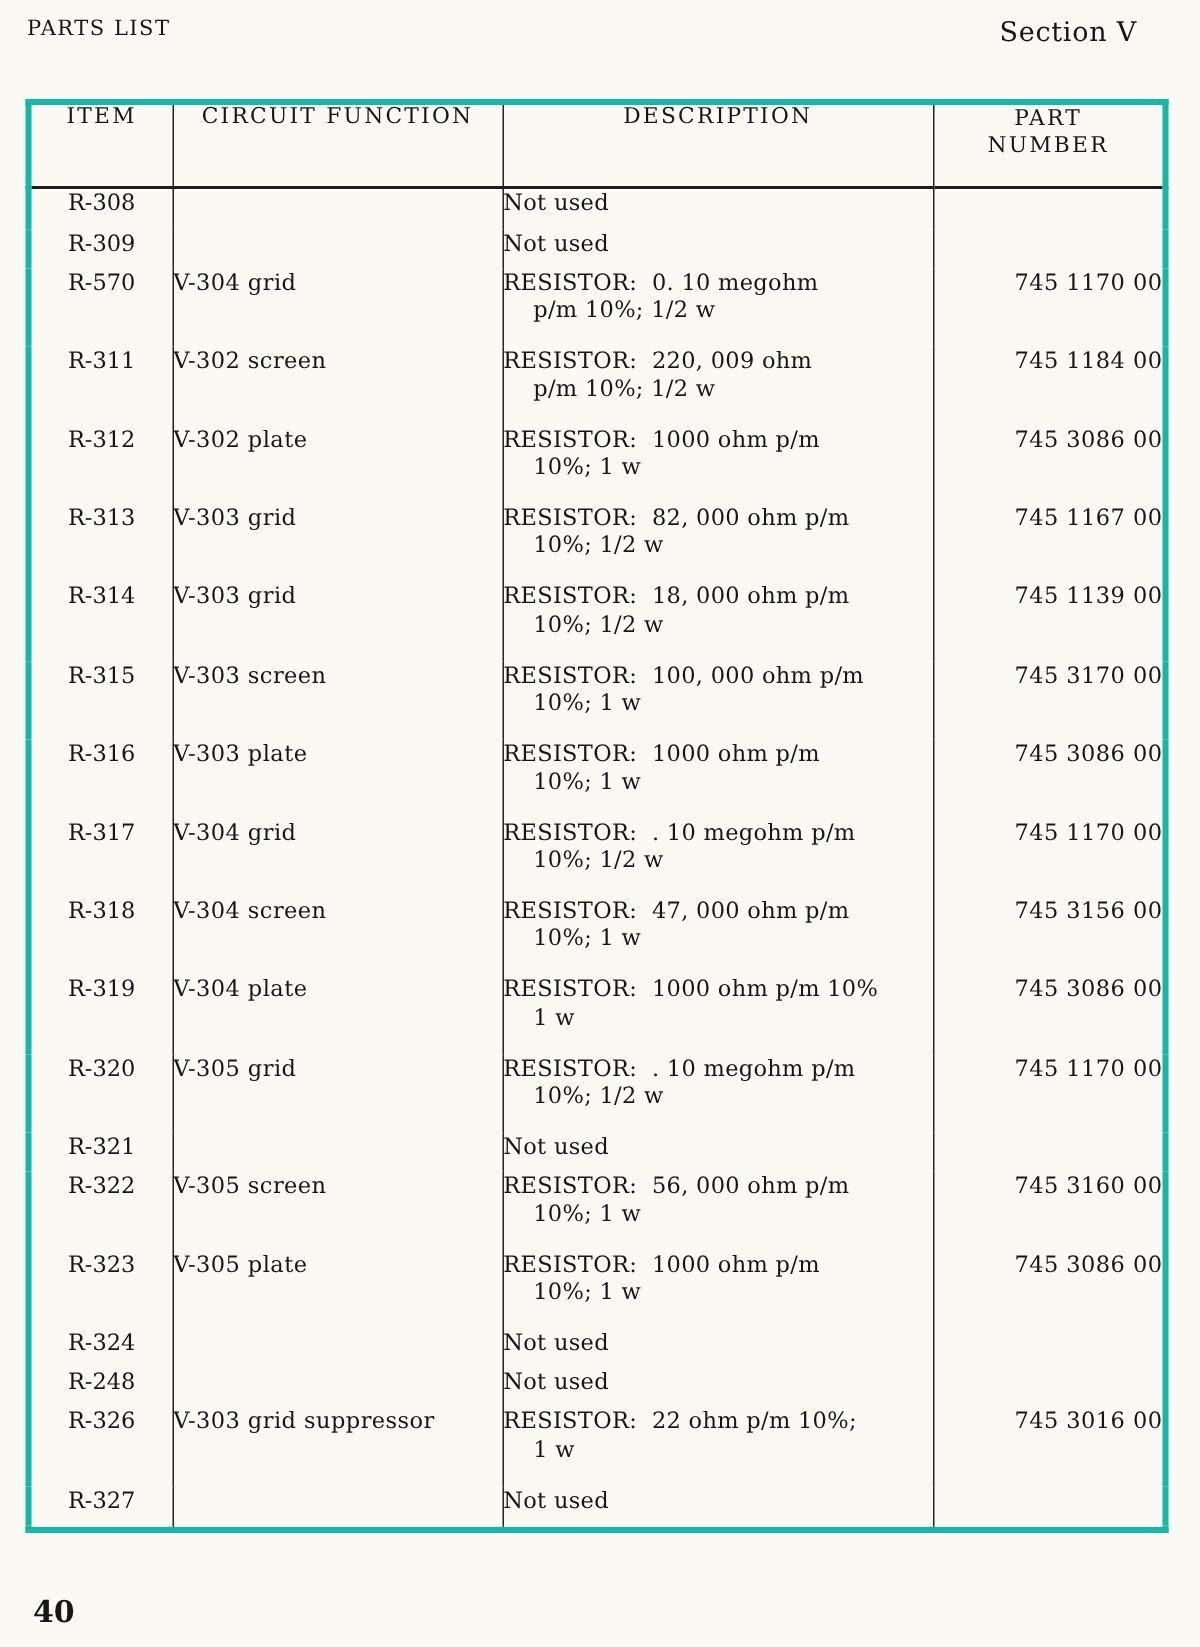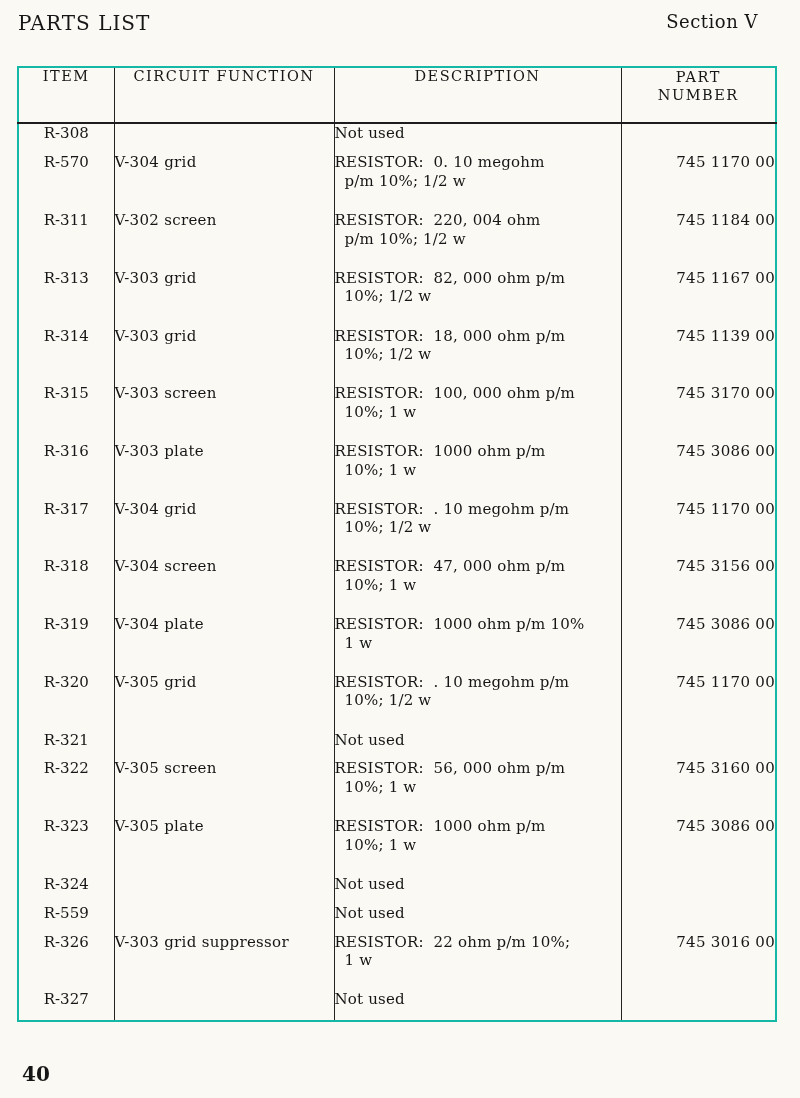--- a/index.html
+++ b/index.html
@@ -6,39 +6,39 @@
   body {
     width: 800px; height: 1098px;
     position: relative;
     background: #faf9f4;
     font-family: "DejaVu Serif", "Liberation Serif", serif;
     color: #161616;
     overflow: hidden;
   }
   .page-head-left {
     position: absolute; left: 18px; top: 11px;
-    font-size: 20px; letter-spacing: 1px; font-weight: normal;
+    font-size: 14px; letter-spacing: 1px; font-weight: normal;
   }
   .page-head-right {
     position: absolute; right: 42px; top: 11px;
     font-size: 18px; letter-spacing: 0.5px;
   }
   .page-number {
     position: absolute; left: 22px; top: 1062px;
     font-size: 20px; font-weight: bold;
   }
   .tbl-wrap {
     position: absolute; left: 17px; top: 66px;
     width: 758px; height: 956px;
   }
   table.parts {
     width: 758px; height: 956px;
     border-collapse: collapse;
     table-layout: fixed;
-    border: 2px solid #14b8a6;
+    border: 4px solid #14b8a6;
   }
   table.parts th, table.parts td {
     font-weight: normal;
     padding: 0;
     vertical-align: top;
   }
   thead th {
     height: 54px;
     vertical-align: middle;
     text-align: center;
@@ -49,21 +49,21 @@
   .bl { border-left: 1.5px solid #222; }
   tbody td {
     font-size: 15px;
     line-height: 18.5px;
     padding-top: 13px;
   }
   td.c-item { text-align: center; white-space: pre; }
   td.c-func { padding-left: 24px; letter-spacing: 0.3px; }
   td.c-desc { padding-left: 22px; }
   td.c-desc .l1 { white-space: pre; letter-spacing: 0.2px; }
-  td.c-desc .l2 { white-space: pre; margin-left: 10px; letter-spacing: 0.2px; }
+  td.c-desc .l2 { white-space: pre; margin-left: 20px; letter-spacing: 0.2px; }
   td.c-part { text-align: right; white-space: pre; letter-spacing: 0.3px; }
   tr.filler td { padding: 0; height: auto; }
   .hdr-part { max-width: 92px; margin: 0 auto; line-height: 18px; }
 </style>
 </head>
 <body>
 
 <div class="page-head-left">PARTS LIST</div>
 <div class="page-head-right">Section V</div>
 
@@ -89,36 +89,54 @@
       <tr>
     <td class="c-item">R-308</td>
     <td class="c-func bl"></td>
     <td class="c-desc bl">
       <div class="l1">Not used</div>
 
     </td>
     <td class="c-part bl"></td>
   </tr>
         <tr>
+    <td class="c-item">R-309</td>
+    <td class="c-func bl"></td>
+    <td class="c-desc bl">
+      <div class="l1">Not used</div>
+
+    </td>
+    <td class="c-part bl"></td>
+  </tr>
+        <tr>
     <td class="c-item">R-570</td>
     <td class="c-func bl">V-304 grid</td>
     <td class="c-desc bl">
       <div class="l1">RESISTOR:  0. 10 megohm</div>
       <div class="l2">p/m 10%; 1/2 w</div>
     </td>
     <td class="c-part bl">745 1170 00</td>
   </tr>
         <tr>
     <td class="c-item">R-311</td>
     <td class="c-func bl">V-302 screen</td>
     <td class="c-desc bl">
-      <div class="l1">RESISTOR:  220, 004 ohm</div>
+      <div class="l1">RESISTOR:  220, 009 ohm</div>
       <div class="l2">p/m 10%; 1/2 w</div>
     </td>
     <td class="c-part bl">745 1184 00</td>
+  </tr>
+        <tr>
+    <td class="c-item">R-312</td>
+    <td class="c-func bl">V-302 plate</td>
+    <td class="c-desc bl">
+      <div class="l1">RESISTOR:  1000 ohm p/m</div>
+      <div class="l2">10%; 1 w</div>
+    </td>
+    <td class="c-part bl">745 3086 00</td>
   </tr>
         <tr>
     <td class="c-item">R-313</td>
     <td class="c-func bl">V-303 grid</td>
     <td class="c-desc bl">
       <div class="l1">RESISTOR:  82, 000 ohm p/m</div>
       <div class="l2">10%; 1/2 w</div>
     </td>
     <td class="c-part bl">745 1167 00</td>
   </tr>
@@ -215,21 +233,21 @@
         <tr>
     <td class="c-item">R-324</td>
     <td class="c-func bl"></td>
     <td class="c-desc bl">
       <div class="l1">Not used</div>
 
     </td>
     <td class="c-part bl"></td>
   </tr>
         <tr>
-    <td class="c-item">R-559</td>
+    <td class="c-item">R-248</td>
     <td class="c-func bl"></td>
     <td class="c-desc bl">
       <div class="l1">Not used</div>
 
     </td>
     <td class="c-part bl"></td>
   </tr>
         <tr>
     <td class="c-item">R-326</td>
     <td class="c-func bl">V-303 grid suppressor</td>

